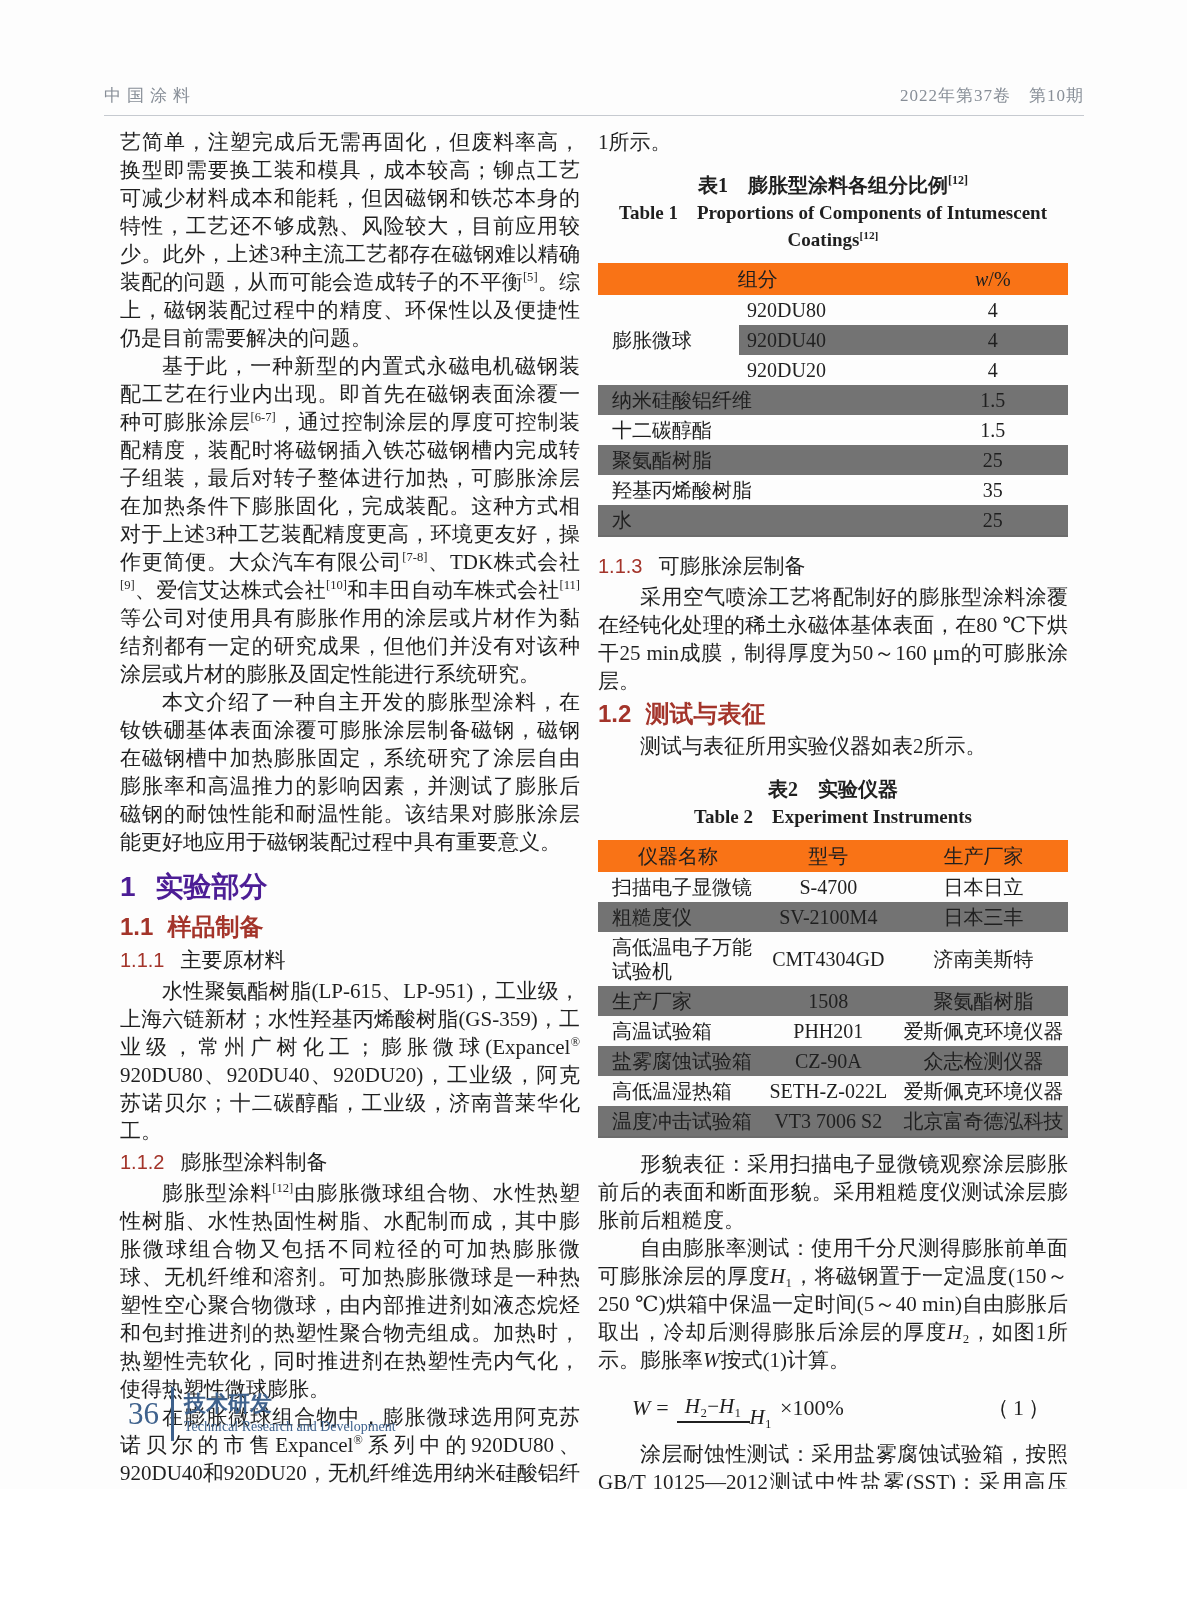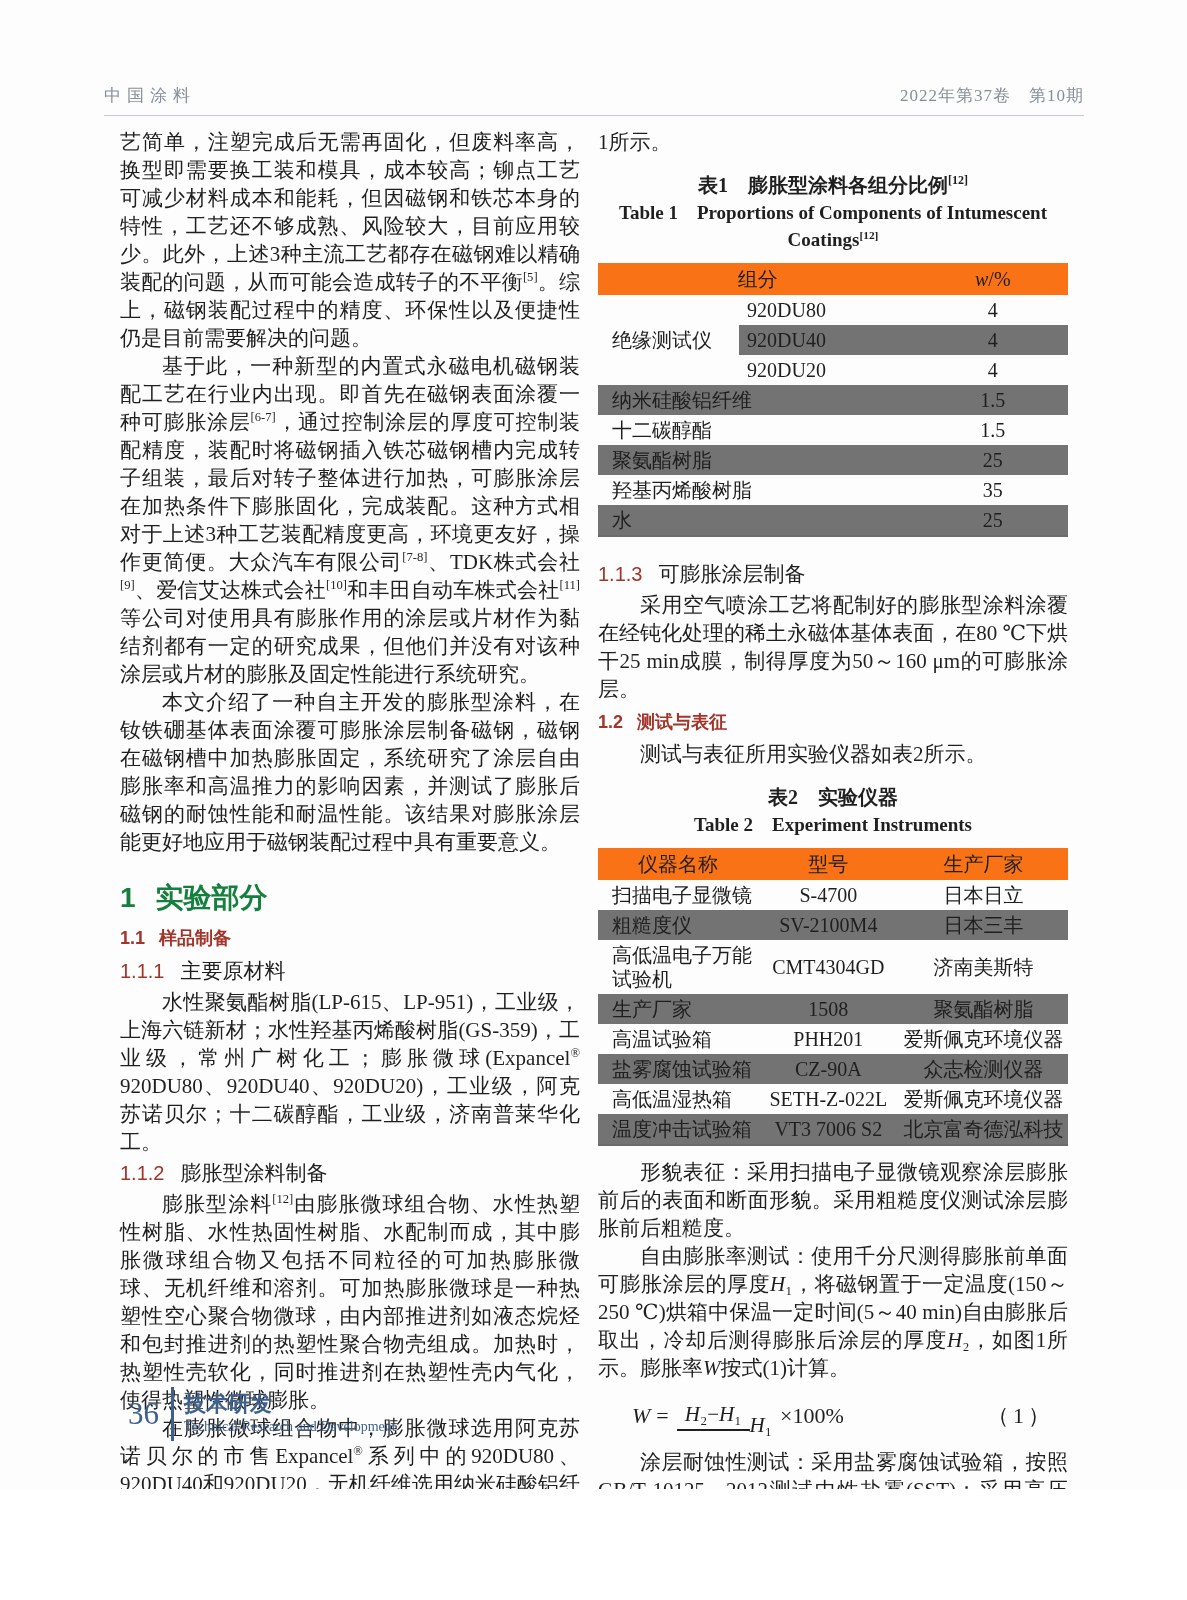--- a/index.html
+++ b/index.html
@@ -32,27 +32,27 @@
   .col { font-size:21px; line-height:28px; text-align:justify; }
   .col-left  { width:460px; }
   .col-right { width:470px; }
   .par { margin:0; }
   .indent { text-indent:2em; }
   sup { font-size:60%; vertical-align:super; line-height:0; }
   .it { font-style:italic; }
   
   .h1 {
     font-family:"Liberation Sans","DejaVu Sans",sans-serif;
-    font-size:28px; font-weight:bold; color:#15803d;
-    margin:25px 0 8px 0; line-height:34px; text-align:left;
+    font-size:28px; font-weight:bold; color:#4c1d95;
+    margin:14px 0 8px 0; line-height:34px; text-align:left;
   }
   .h1 .h-num { margin-right:20px; }
   .h2 {
     font-family:"Liberation Sans","DejaVu Sans",sans-serif;
-    font-size:18px; font-weight:bold; color:#a3342a;
+    font-size:24px; font-weight:bold; color:#a3342a;
     margin:4px 0 3px 0; line-height:30px; text-align:left;
   }
   .h2 .h-num { margin-right:14px; }
   .h3 { margin:2px 0 2px 0; line-height:30px; text-align:left; }
   .h3 .h-num {
     font-family:"Liberation Sans","DejaVu Sans",sans-serif;
     font-size:20px; color:#a3342a; margin-right:16px;
   }
   .h3 .h-title { font-size:21px; color:#1f1f1f; }
   
@@ -148,21 +148,21 @@
             <col style="width:30%">
             <col style="width:38%">
             <col style="width:32%">
           </colgroup>
         <tbody>
             <tr>
           <th colspan="2">组分</th>
           <th><span class="it">w</span><span>/%</span></th>
         </tr>
         <tr>
-          <td rowspan="3" class="cell-left cell-span">绝缘测试仪</td>
+          <td rowspan="3" class="cell-left cell-span">膨胀微球</td>
           <td class="cell-sub">920DU80</td>
           <td class="cell-val">4</td>
         </tr>
         <tr>
           <td class="cell-sub pink">920DU40</td>
           <td class="cell-val pink">4</td>
         </tr>
         <tr>
           <td class="cell-sub">920DU20</td>
           <td class="cell-val">4</td>
@@ -183,21 +183,21 @@
           <td colspan="2" class="cell-left">羟基丙烯酸树脂</td>
           <td class="cell-val">35</td>
         </tr>
         <tr class="pink">
           <td colspan="2" class="cell-left">水</td>
           <td class="cell-val">25</td>
         </tr>
       </tbody>
         </table>
 
-      <div class="h3" style="margin-top:22px;">
+      <div class="h3" style="margin-top:14px;">
         <span class="h-num">1.1.3</span><span class="h-title">可膨胀涂层制备</span>
       </div>
       <p class="par indent">采用空气喷涂工艺将配制好的膨胀型涂料涂覆在经钝化处理的稀土永磁体基体表面，在80 ℃下烘干25 min成膜，制得厚度为50～160 μm的可膨胀涂层。</p>
 
       <div class="h2">
         <span class="h-num">1.2</span><span>测试与表征</span>
       </div>
       <p class="par indent">测试与表征所用实验仪器如表2所示。</p>
 
       <div class="tbl-caption">

